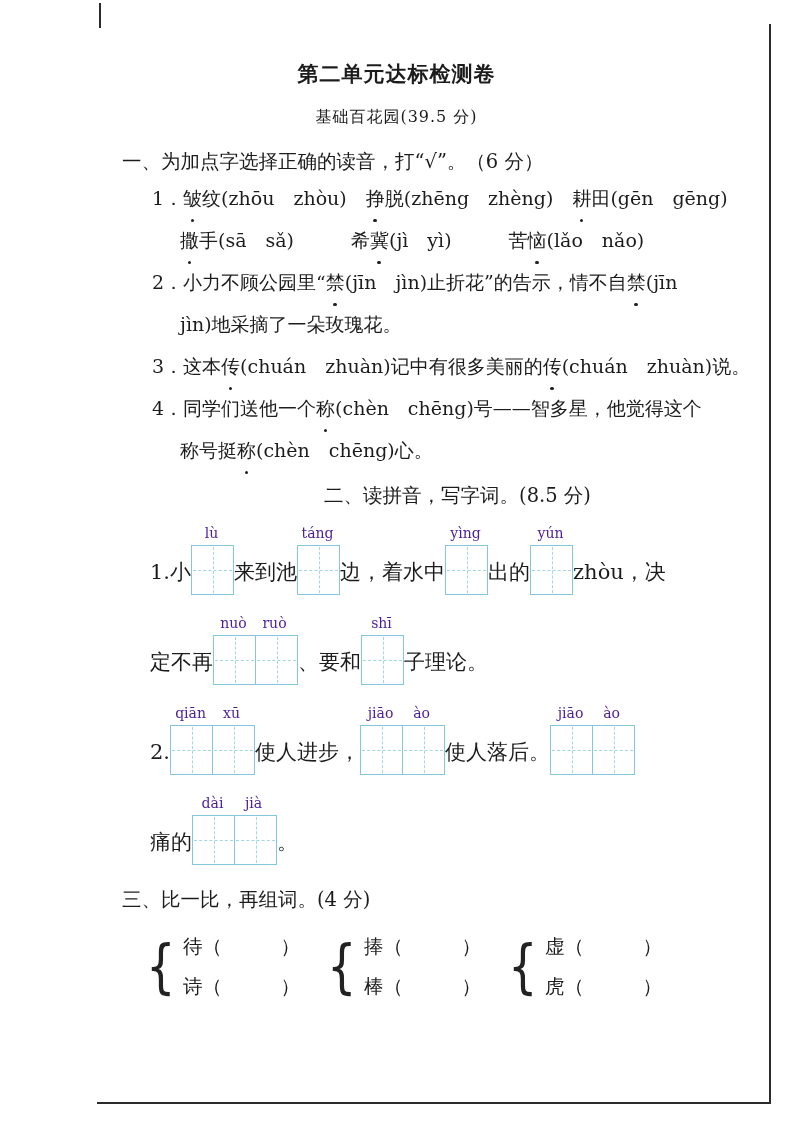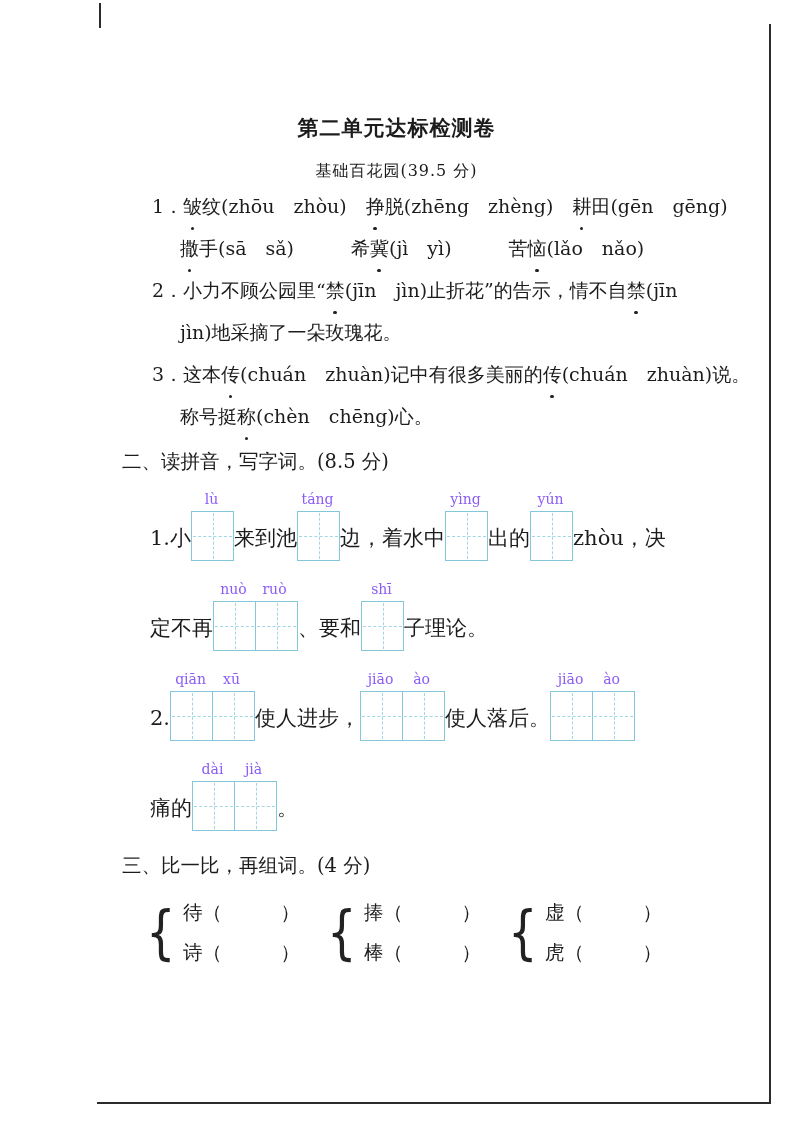--- a/index.html
+++ b/index.html
@@ -1,37 +1,37 @@
 <!DOCTYPE html>
 <html><head>
 <meta charset="utf-8">
 <style>
   html,body{margin:0;padding:0;}
   body{
     width:793px;height:1122px;background:#ffffff;
     font-family:"DejaVu Serif","Liberation Serif",serif;
     color:#1c1c1c;position:relative;overflow:hidden;
   }
-  .page{position:absolute;inset:0;padding-top:94px;margin-top:20px;}
+  .page{position:absolute;inset:0;padding-top:60px;}
   .title{font-size:21px;font-weight:700;text-align:center;line-height:28px;letter-spacing:1px;}
   .subtitle{font-size:16px;text-align:center;margin-top:15px;line-height:28px;letter-spacing:1px;}
   .s-heading{font-size:19.5px;margin:16px 0 0 122px;line-height:30px;white-space:nowrap;}
-  .s-heading.s2{margin-top:10px;}
+  .s-heading.s2{margin-top:10px;text-align:center;}
   .s-heading.s3{margin-top:2px;}
   .line{font-size:19px;line-height:42px;margin-left:152px;white-space:nowrap;}
   .line.cont{margin-left:180px;}
   .dot-char{position:relative;display:inline-block;}
   .dot-char::after{content:"";position:absolute;left:50%;bottom:-3px;width:3.5px;height:3.5px;
     margin-left:-2px;border-radius:50%;background:#222;}
   .dictation{margin-top:14px;}
   .dict-row{display:flex;align-items:flex-end;margin-left:150px;margin-bottom:20px;white-space:nowrap;}
   .dict-text{font-size:21px;line-height:24px;padding-bottom:11px;white-space:pre;}
   .grid-box{display:inline-flex;flex-direction:column;}
   .grid-pinyin{display:flex;height:20px;}
-  .py{width:41px;text-align:center;font-size:14px;white-space:nowrap;color:#8b5cf6;}
+  .py{width:41px;text-align:center;font-size:14px;white-space:nowrap;color:#4c1d95;}
   .grid-cells{display:flex;border:1px solid #85c7da;background:#fff;}
   .grid-cell{width:41px;height:48px;position:relative;}
   .grid-cell + .grid-cell{border-left:1px solid #85c7da;}
   .grid-cell::before{content:"";position:absolute;left:1px;right:1px;top:50%;border-top:1px dashed #a3d6e4;}
   .grid-cell::after{content:"";position:absolute;top:1px;bottom:1px;left:50%;border-left:1px dashed #a3d6e4;}
   .compare{display:flex;margin-left:146px;margin-top:8px;}
   .cgroup{width:181px;display:flex;align-items:center;}
   .brace{font-size:58px;line-height:88px;font-family:"DejaVu Sans",sans-serif;font-weight:400;
     display:inline-block;transform:scaleX(0.8);transform-origin:left center;color:#222;}
   .cwords{display:inline-flex;flex-direction:column;gap:16px;font-size:19.5px;line-height:24px;}
@@ -39,26 +39,28 @@
   .border-bottom{position:absolute;left:97px;top:1102px;width:674px;height:2px;background:#2b2b2b;}
   .mark-topleft{position:absolute;left:99px;top:3px;width:2px;height:25px;background:#2b2b2b;}
 </style>
 </head>
 <body>
 
 <div class="page">
   <div class="title">第二单元达标检测卷</div>
   <div class="subtitle">基础百花园(39.5 分)</div>
 
+  <div class="s-heading">一、为加点字选择正确的读音，打“√”。（6 分）</div>
   <div>
       <div class="line"><span>1．</span><span class="dot-char">皱</span><span>纹(zhōu　zhòu)　</span><span class="dot-char">挣</span><span>脱(zhēng　zhèng)　</span><span class="dot-char">耕</span><span>田(gēn　gēng)</span></div>
       <div class="line cont"><span class="dot-char">撒</span><span>手(sā　sǎ)　　　希</span><span class="dot-char">冀</span><span>(jì　yì)　　　苦</span><span class="dot-char">恼</span><span>(lǎo　nǎo)</span></div>
       <div class="line"><span>2．小力不顾公园里“</span><span class="dot-char">禁</span><span>(jīn　jìn)止折花”的告示，情不自</span><span class="dot-char">禁</span><span>(jīn</span></div>
       <div class="line cont"><span>jìn)地采摘了一朵玫瑰花。</span></div>
       <div class="line"><span>3．这本</span><span class="dot-char">传</span><span>(chuán　zhuàn)记中有很多美丽的</span><span class="dot-char">传</span><span>(chuán　zhuàn)说。</span></div>
+      <div class="line"><span>4．同学们送他一个</span><span class="dot-char">称</span><span>(chèn　chēng)号——智多星，他觉得这个</span></div>
       <div class="line cont"><span>称号挺</span><span class="dot-char">称</span><span>(chèn　chēng)心。</span></div>
     </div>
 
   <div class="s-heading s2">二、读拼音，写字词。(8.5 分)</div>
   <div class="dictation">
       <div class="dict-row">
         <span class="dict-text">1.小</span>
         <span class="grid-box">
           <span class="grid-pinyin">
             <span class="py">lù</span>

